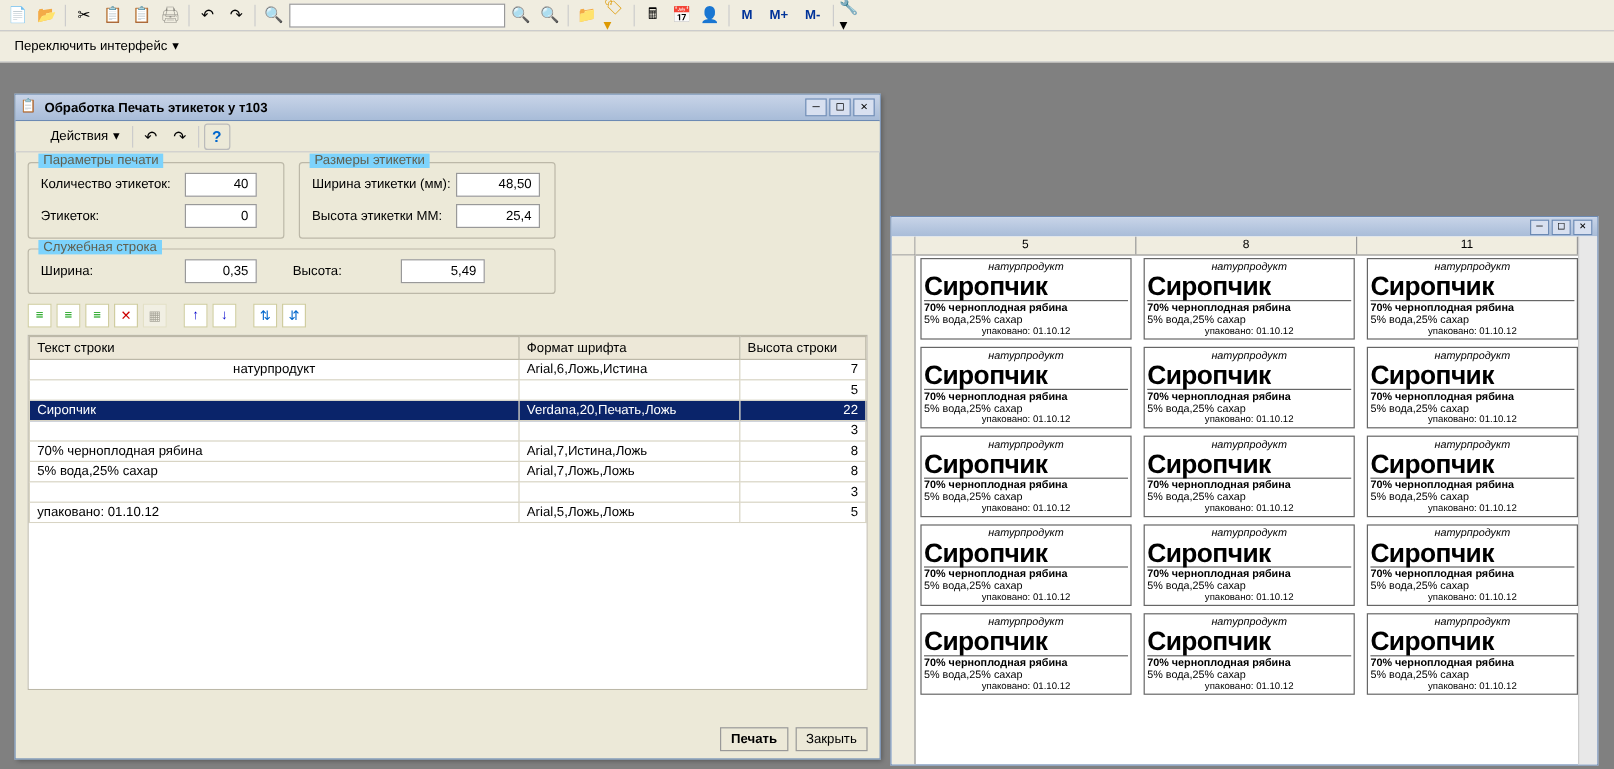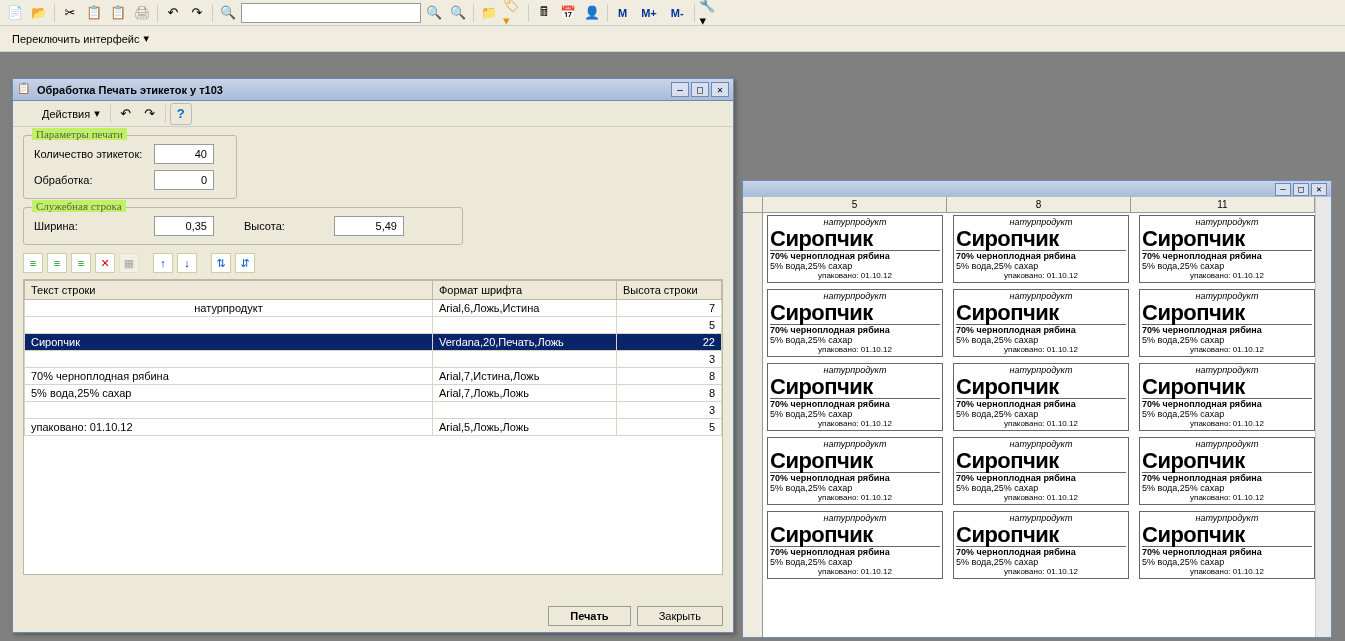--- a/index.html
+++ b/index.html
@@ -23,21 +23,21 @@
 .dialog-title { flex: 1; font-weight: bold; font-size: 11px; color: #000; }
 .dialog-wbtn { width: 18px; height: 15px; border: 1px solid #6c8ab4; background: #d8e0f0; margin-left: 2px; display: flex; align-items: center; justify-content: center; font-family: monospace; font-size: 10px; cursor: pointer; }
 
 .dialog-toolbar { height: 26px; border-bottom: 1px solid #ccc; display: flex; align-items: center; padding: 0 23px; gap: 2px; background: #ece9d8; }
 .action-btn { padding: 2px 6px; font-size: 11px; display: flex; align-items: center; gap: 4px; cursor: pointer; }
 
 .dialog-body { padding: 8px 10px; }
 
 
 .fieldset { border: 1px solid #bcb8a8; border-radius: 3px; padding: 8px 10px; margin-bottom: 8px; position: relative; }
-.fieldset-legend { position: absolute; top: -8px; left: 8px; background: #bef264; padding: 0 4px; font-size: 11px; color: #606050; font-family: Liberation Serif, serif; }
+.fieldset-legend { position: absolute; top: -8px; left: 8px; background: #7dd3fc; padding: 0 4px; font-size: 11px; color: #606050; }
 .field-row { display: flex; align-items: center; margin-bottom: 6px; }
 .field-row:last-child { margin-bottom: 0; }
 .field-label { font-size: 11px; color: #000; }
 .num-input { border: 1px solid #999; height: 20px; text-align: right; padding: 0 6px; font-size: 11px; background: #fff; }
 
 
 .row1 { display: flex; gap: 12px; margin-bottom: 8px; }
 .row1 .fieldset { margin-bottom: 0; }
 
 
@@ -49,21 +49,21 @@
 .grid table { width: 100%; border-collapse: collapse; font-size: 11px; }
 .grid th { background: #ede8d8; border: 1px solid #bcb8a8; padding: 3px 6px; text-align: left; font-weight: normal; color: #000; }
 .grid td { border: 1px solid #d8d4c4; padding: 2px 6px; height: 16px; }
 .grid tr.selected { background: #0a246a; color: #fff; }
 .grid td.center { text-align: center; }
 .grid td.right { text-align: right; }
 .grid-empty-area { height: 138px; background: #fff; }
 
 
 .dialog-footer { position: absolute; bottom: 6px; right: 10px; display: flex; gap: 6px; }
-.dlg-btn { padding: 3px 21px; font-size: 11px; border: 1px solid #999; background: #ece9d8; cursor: pointer; }
+.dlg-btn { padding: 3px 8px; font-size: 11px; border: 1px solid #999; background: #ece9d8; cursor: pointer; }
 .dlg-btn.primary { font-weight: bold; }
 
 
 .preview-window { position: absolute; left: 742px; top: 180px; width: 590px; height: 458px; background: #fff; border: 1px solid #6c8ab4; }
 .preview-titlebar { background: linear-gradient(to bottom, #c8d4e8, #a8bcd8); height: 16px; display: flex; align-items: center; justify-content: flex-end; padding: 0 4px; }
 .preview-wbtn { width: 16px; height: 13px; border: 1px solid #6c8ab4; background: #d8e0f0; margin-left: 2px; display: flex; align-items: center; justify-content: center; font-family: monospace; font-size: 9px; cursor: pointer; }
 .preview-body { display: flex; height: calc(100% - 16px); }
 .preview-ruler-area { flex: 1; overflow: hidden; position: relative; }
 .preview-scrollbar { width: 16px; background: #e8e8e8; border-left: 1px solid #ccc; }
 
@@ -148,26 +148,37 @@
   <div class="dialog-body">
 
     <div class="row1">
       <div class="fieldset" style="width:214px">
         <div class="fieldset-legend">Параметры печати</div>
         <div class="field-row">
           <div class="field-label" style="width:120px">Количество этикеток:</div>
           <input class="num-input" style="width: 60px;" value="40">
         </div>
         <div class="field-row">
-          <div class="field-label" style="width:120px">Обработка:</div>
+          <div class="field-label" style="width:120px">Этикеток:</div>
           <input class="num-input" style="width: 60px;" value="0">
         </div>
       </div>
 
 
+      <div class="fieldset" style="width:214px">
+        <div class="fieldset-legend">Размеры этикетки</div>
+        <div class="field-row">
+          <div class="field-label" style="width:120px">Ширина этикетки (мм):</div>
+          <input class="num-input" style="width: 70px;" value="48,50">
+        </div>
+        <div class="field-row">
+          <div class="field-label" style="width:120px">Высота этикетки ММ:</div>
+          <input class="num-input" style="width: 70px;" value="25,4">
+        </div>
+      </div>
     </div>
 
     <div class="fieldset" style="width:440px">
       <div class="fieldset-legend">Служебная строка</div>
       <div class="field-row">
         <div class="field-label" style="width:120px">Ширина:</div>
         <input class="num-input" style="width: 60px;" value="0,35">
         <div class="field-label" style="width:90px;margin-left:30px">Высота:</div>
         <input class="num-input" style="width: 70px;" value="5,49">
       </div>

